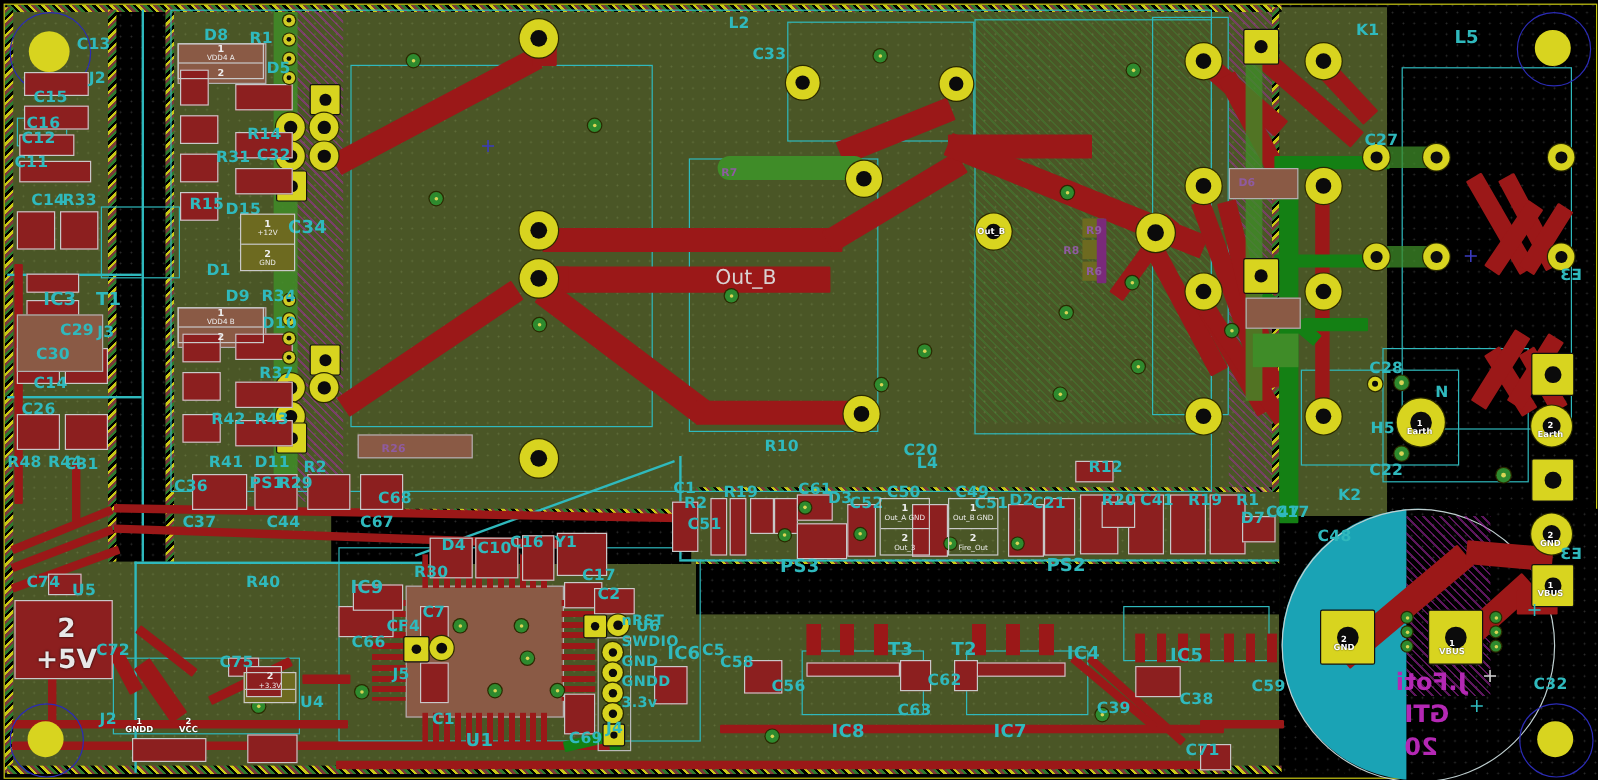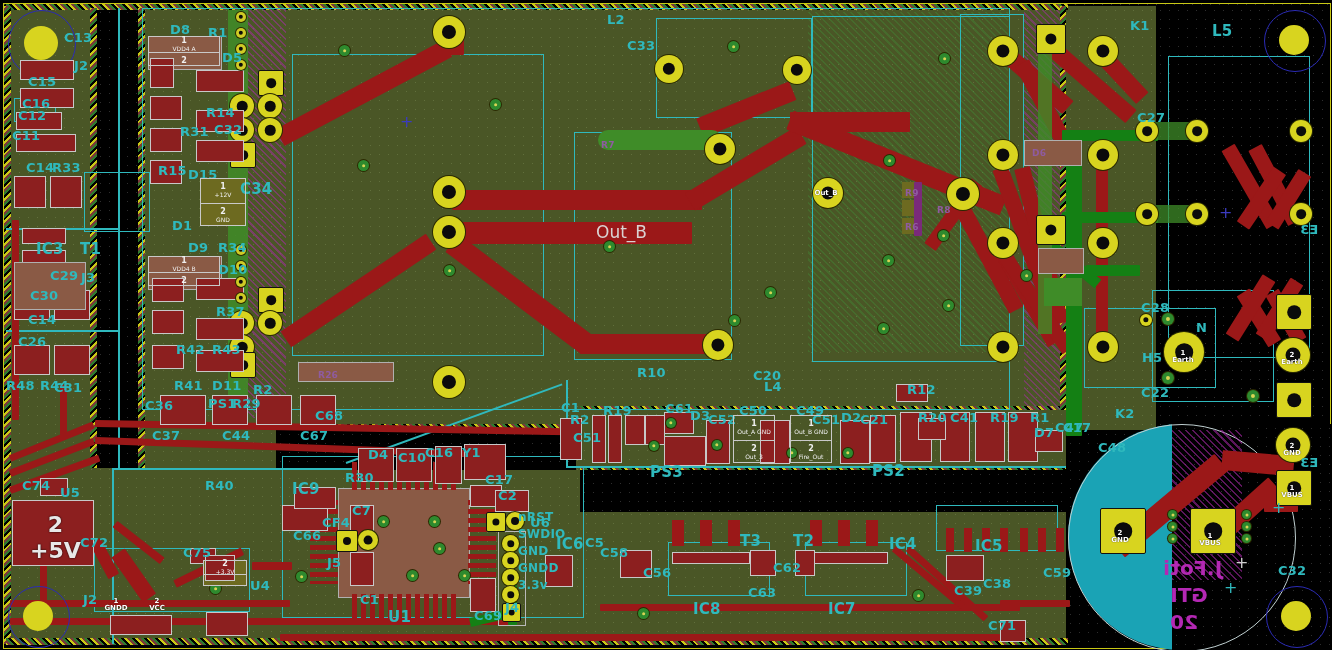--- a/index.html
+++ b/index.html
@@ -522,32 +522,32 @@
       <div class="slk md" style="left: 600px; top: 545px;">C58</div>
       <div class="slk md" style="left: 643px; top: 565px;">C56</div>
       <div class="slk md" style="left: 773px; top: 560px;">C62</div>
       <div class="slk md" style="left: 748px; top: 585px;">C63</div>
       <div class="slk lg" style="left: 693px; top: 600px;">IC8</div>
       <div class="slk lg" style="left: 828px; top: 600px;">IC7</div>
       <div class="slk lg" style="left: 740px; top: 532px;">T3</div>
       <div class="slk lg" style="left: 793px; top: 532px;">T2</div>
       <div class="slk lg" style="left: 889px; top: 535px;">IC4</div>
       <div class="slk lg" style="left: 975px; top: 537px;">IC5</div>
-      <div class="slk md" style="left: 954px; top: 583px; text-align: center;">C39</div>
+      <div class="slk md" style="left: 914px; top: 583px; text-align: center;">C39</div>
       <div class="slk md" style="left: 983px; top: 576px;">C38</div>
       <div class="slk md" style="left: 988px; top: 618px;">C71</div>
       <div class="slk md" style="left: 1043px; top: 565px;">C59</div>
       <div class="slk md" style="left: 607px; top: 12px;">L2</div>
       <div class="slk md" style="left: 627px; top: 38px;">C33</div>
       <div class="slk purp" style="left: 601px; top: 140px;">R7</div>
       <div class="slk md" style="left: 637px; top: 365px;">R10</div>
       <div class="slk md" style="left: 753px; top: 368px;">C20</div>
       <div class="slk md" style="left: 764px; top: 368px; margin-top: 11px;">L4</div>
       <div class="slk purp" style="left: 905px; top: 188px;">R9</div>
-      <div class="slk purp" style="left: 937px; top: 205px;">R8</div>
+      <div class="slk purp" style="left: 886px; top: 205px;">R8</div>
       <div class="slk purp" style="left: 905px; top: 222px;">R6</div>
       <div class="slk md" style="left: 907px; top: 382px;">R12</div>
       <div class="slk md" style="left: 918px; top: 410px;">R20</div>
       <div class="slk md" style="left: 950px; top: 410px;">C41</div>
       <div class="slk md" style="left: 990px; top: 410px;">R19</div>
       <div class="slk md" style="left: 1030px; top: 410px;">R1</div>
       <div class="slk md" style="left: 1063px; top: 420px;">C17</div>
       <div class="slk md" style="left: 1115px; top: 406px;">K2</div>
       <div class="slk purp" style="left: 1032px; top: 148px;">D6</div>
       <div class="slk md" style="left: 1130px; top: 18px;">K1</div>

